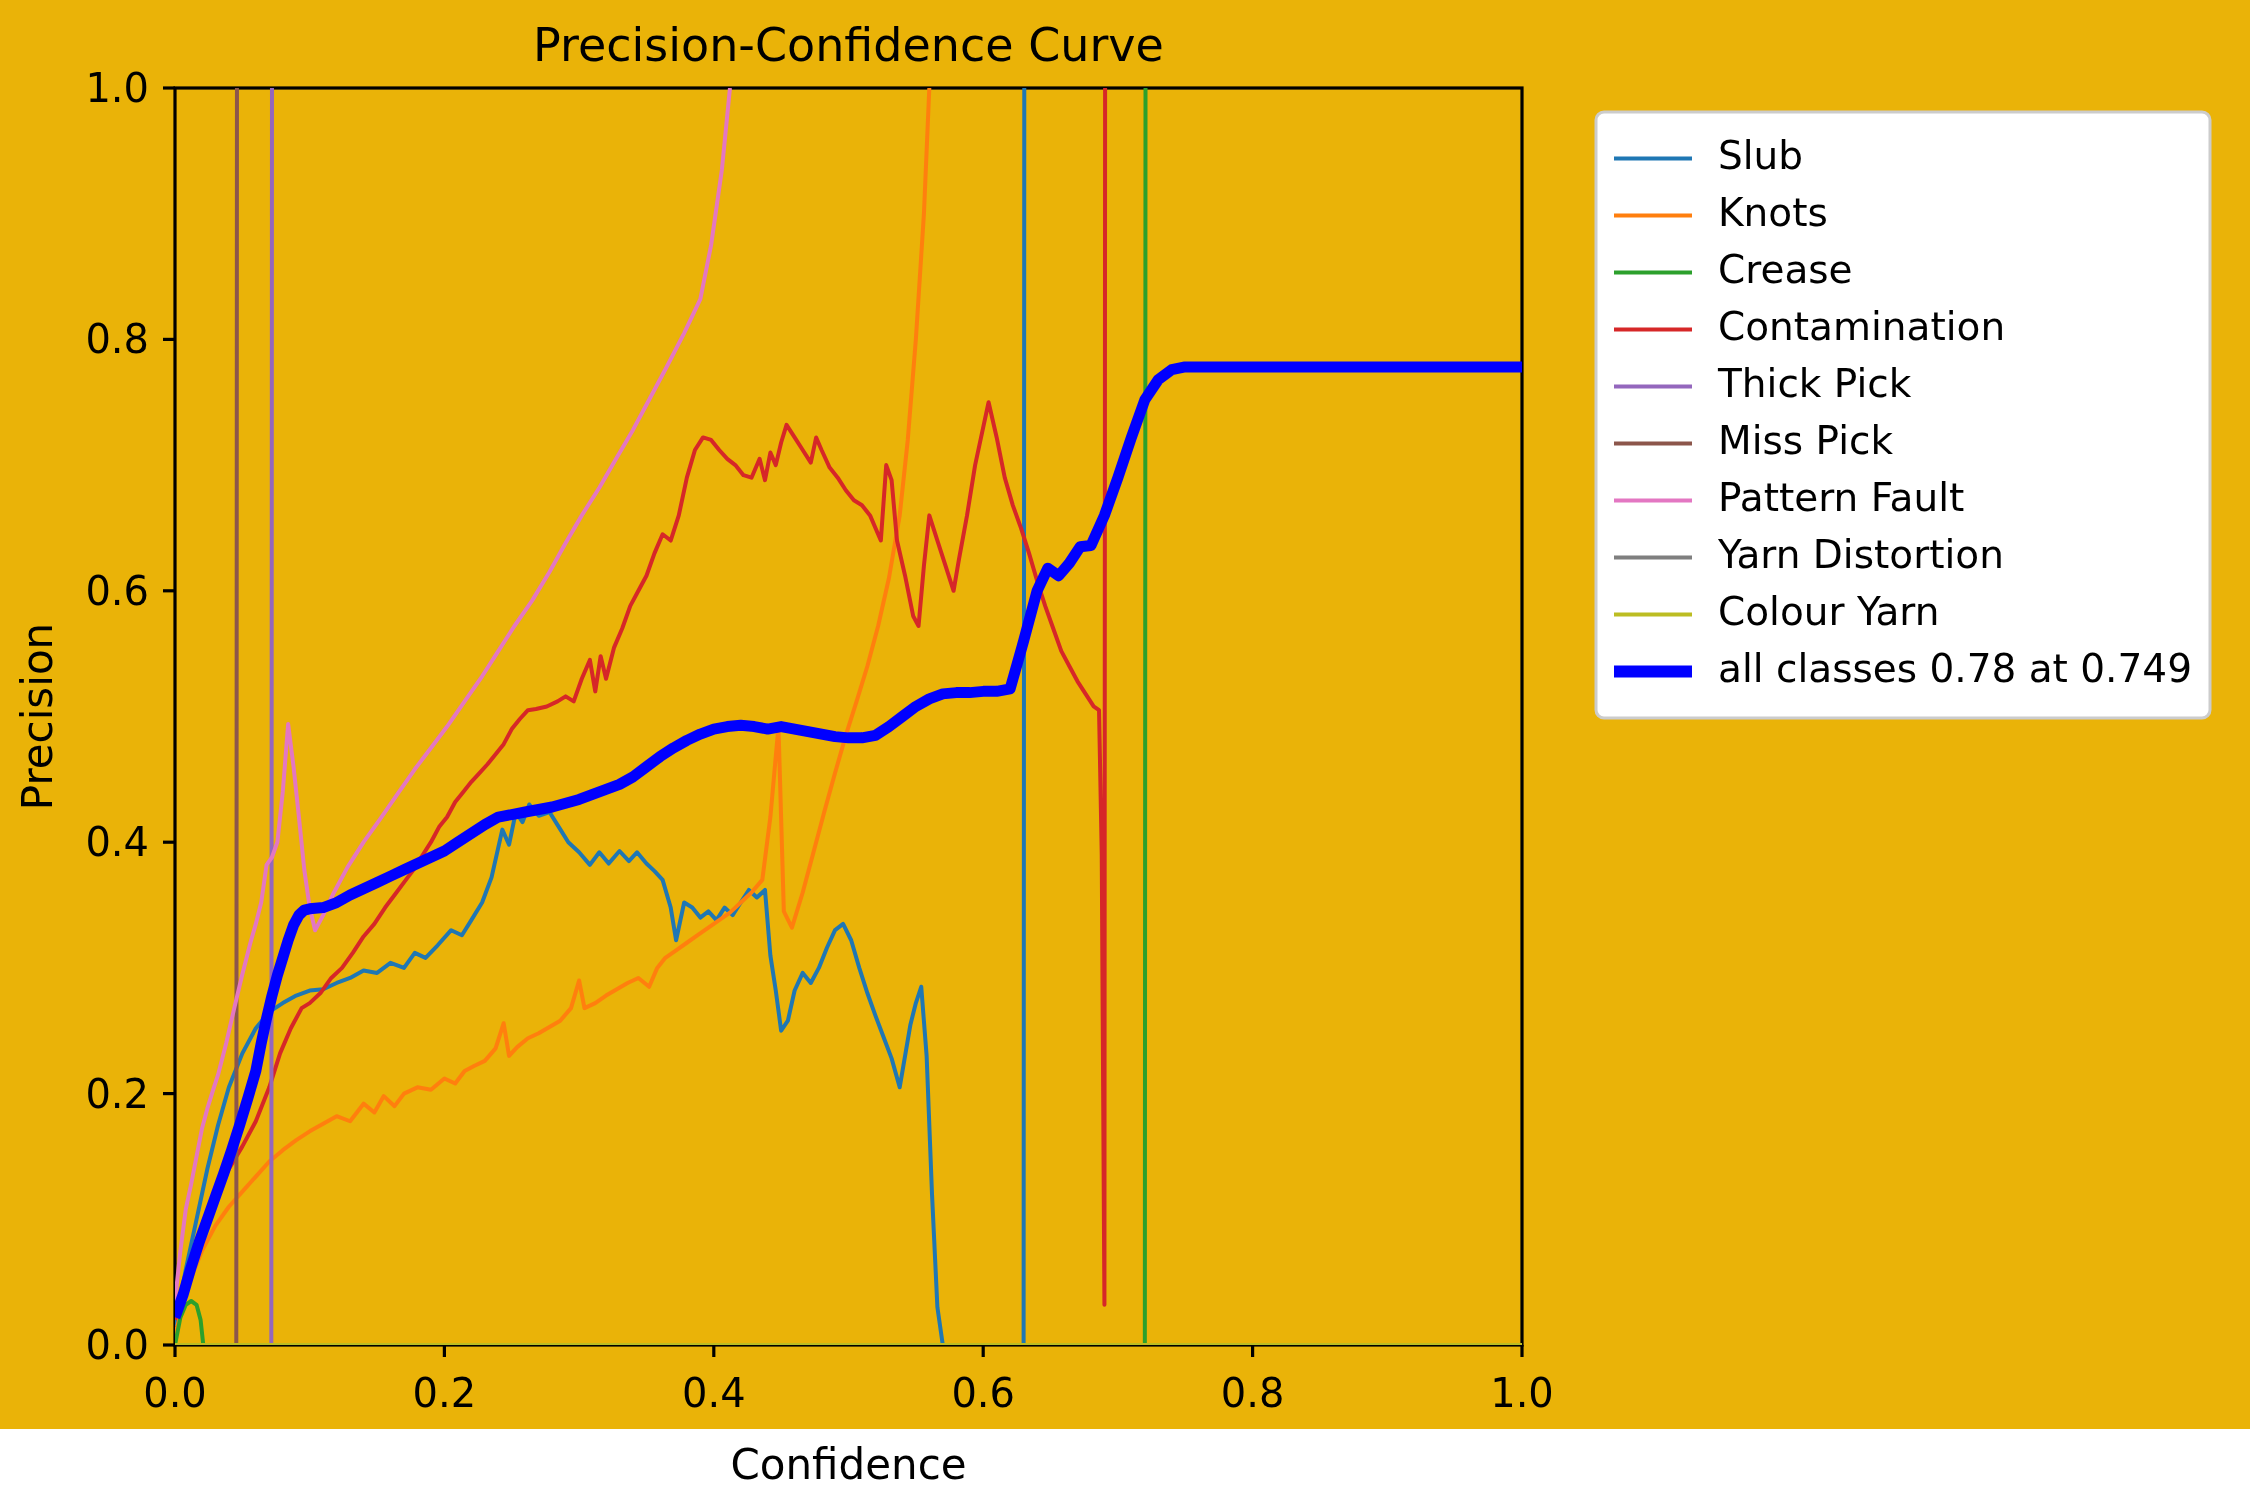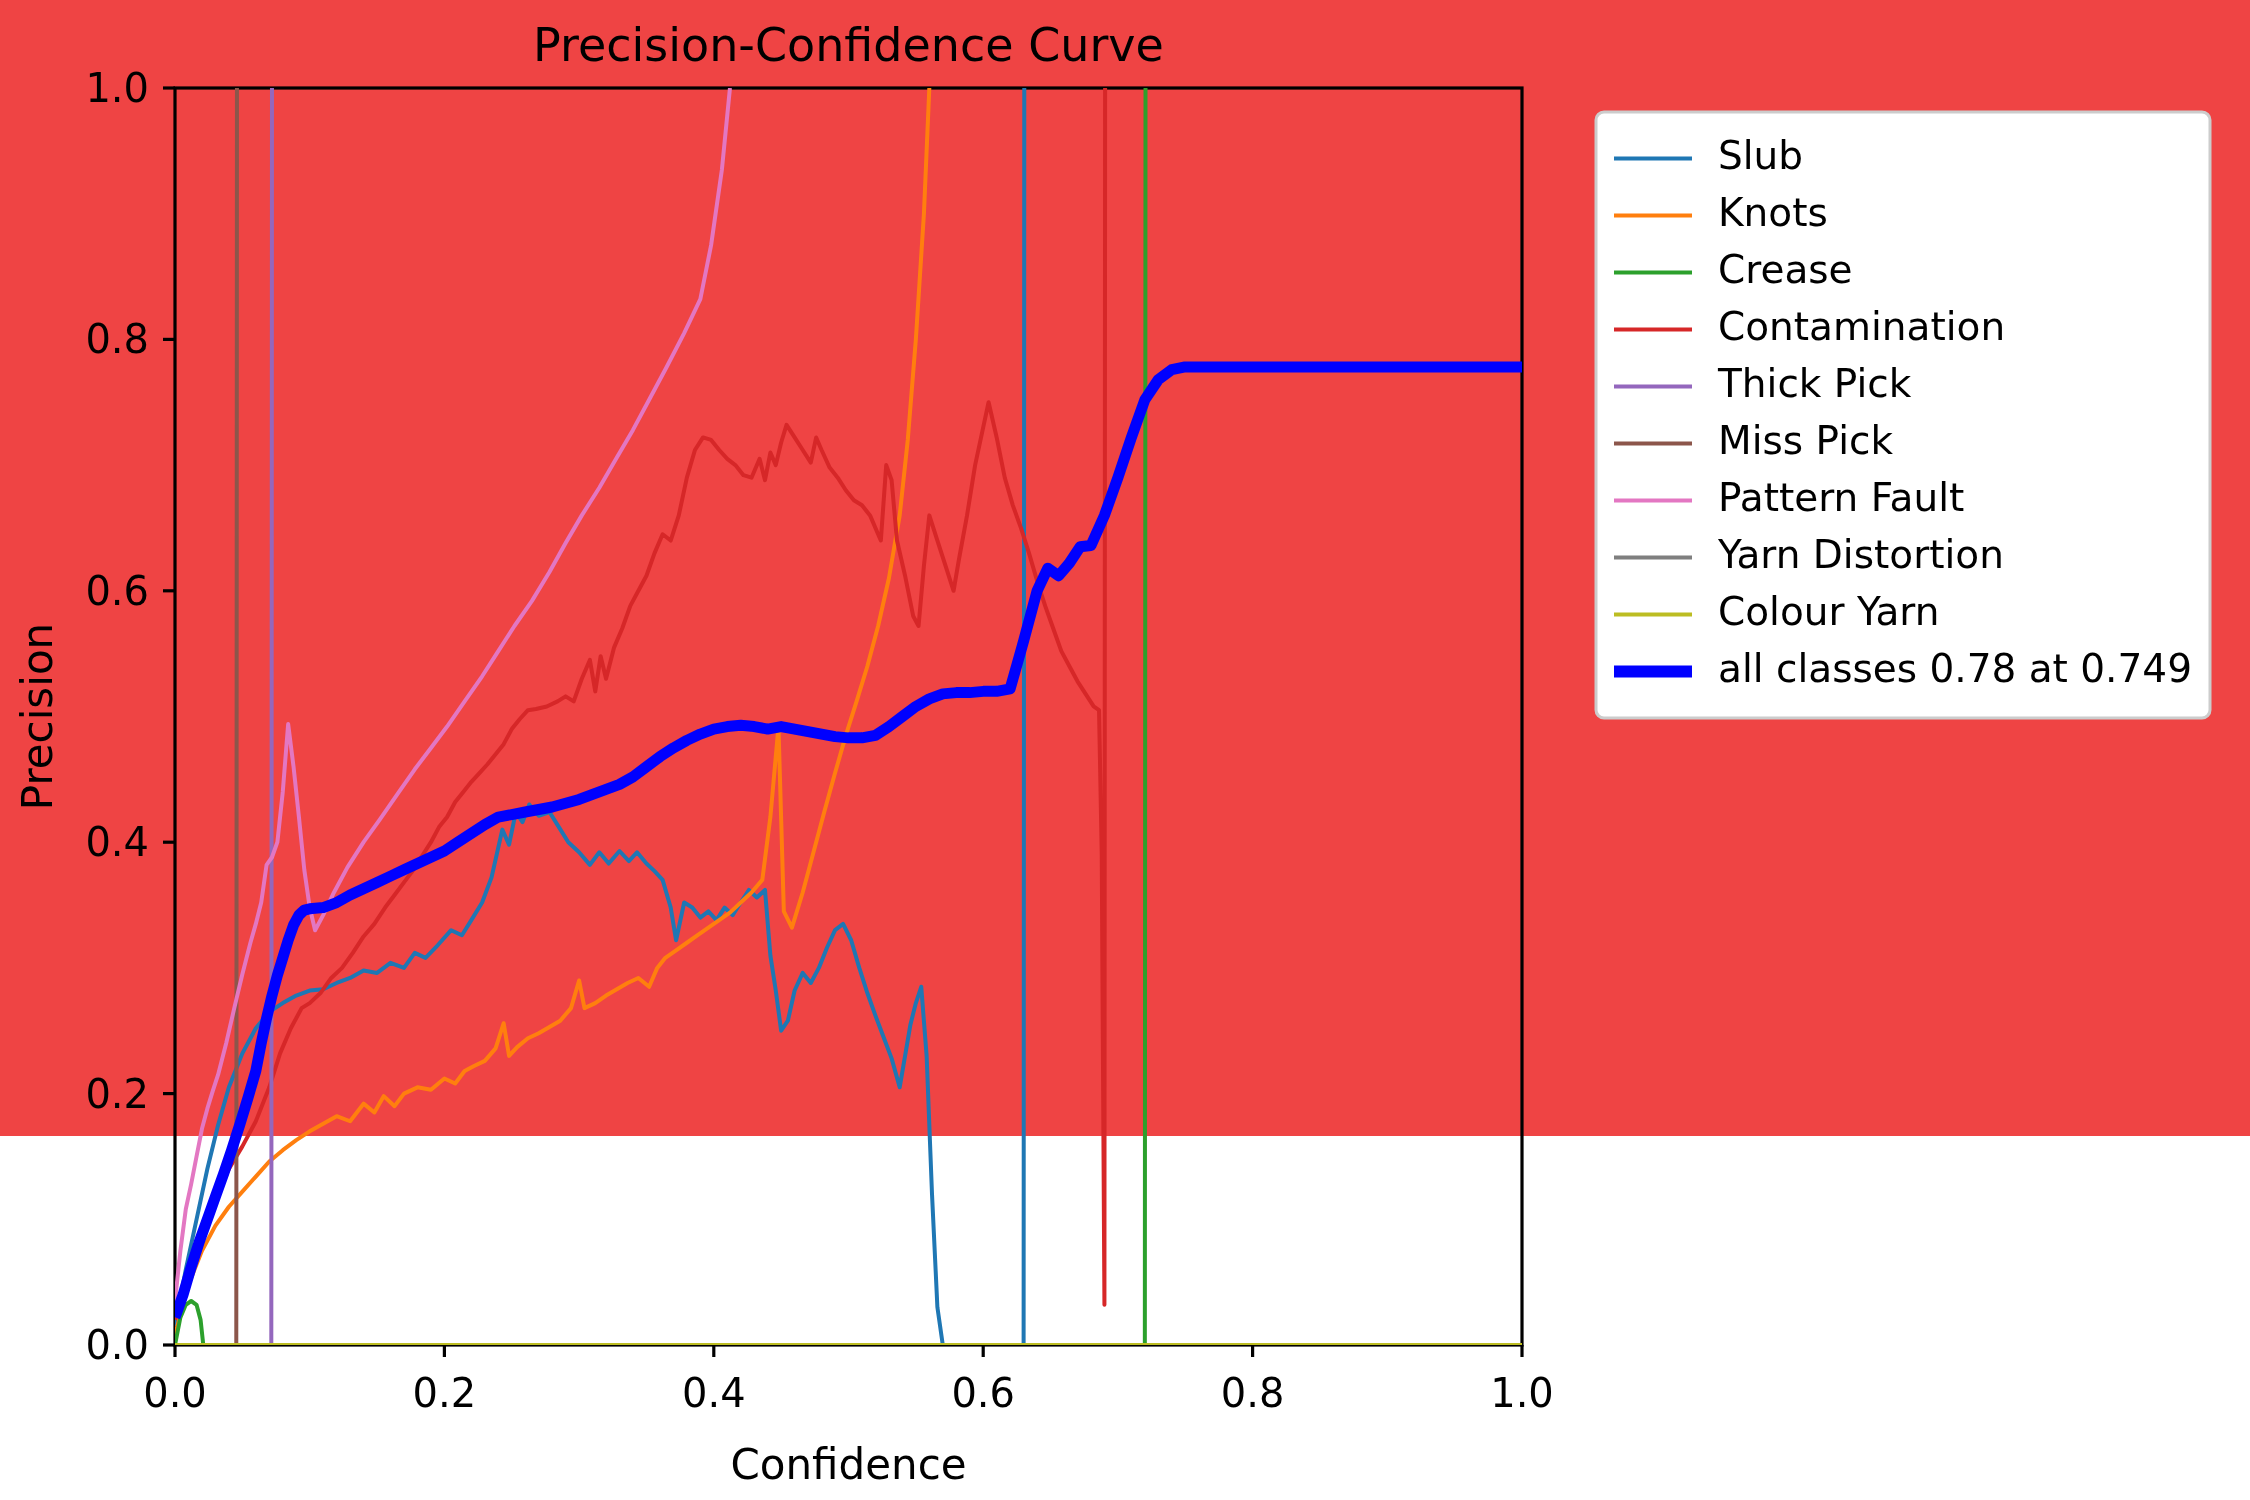--- a/index.html
+++ b/index.html
@@ -9,22 +9,22 @@
   }
   body {
     width: 2250px;
     height: 1500px;
     font-family: "DejaVu Sans", sans-serif;
     overflow: hidden;
   }
   #figure {
     position: relative;
     width: 2250px;
-    height: 1136px;
-    background: #ef4444;
+    height: 1429px;
+    background: #eab308;
     text-align: right;
   }
   #plot-svg {
     position: absolute;
     left: 0;
     top: 0;
     width: 2250px;
     height: 1500px;
   }
   .tick-mark {

